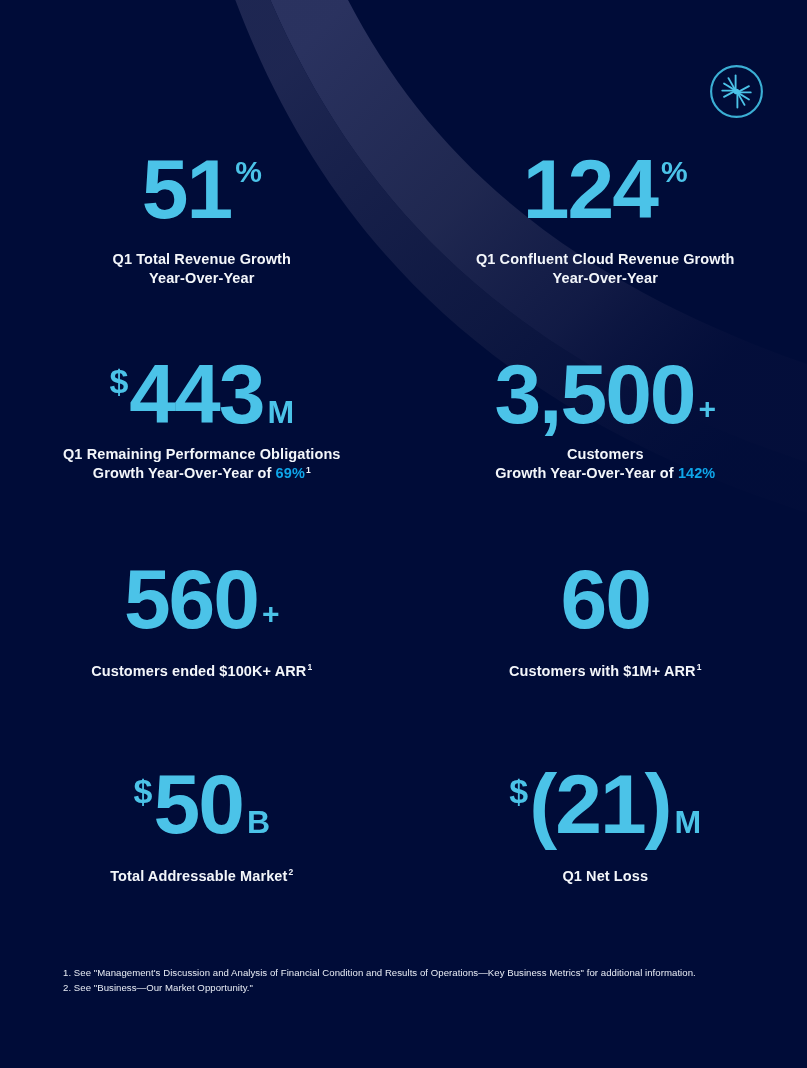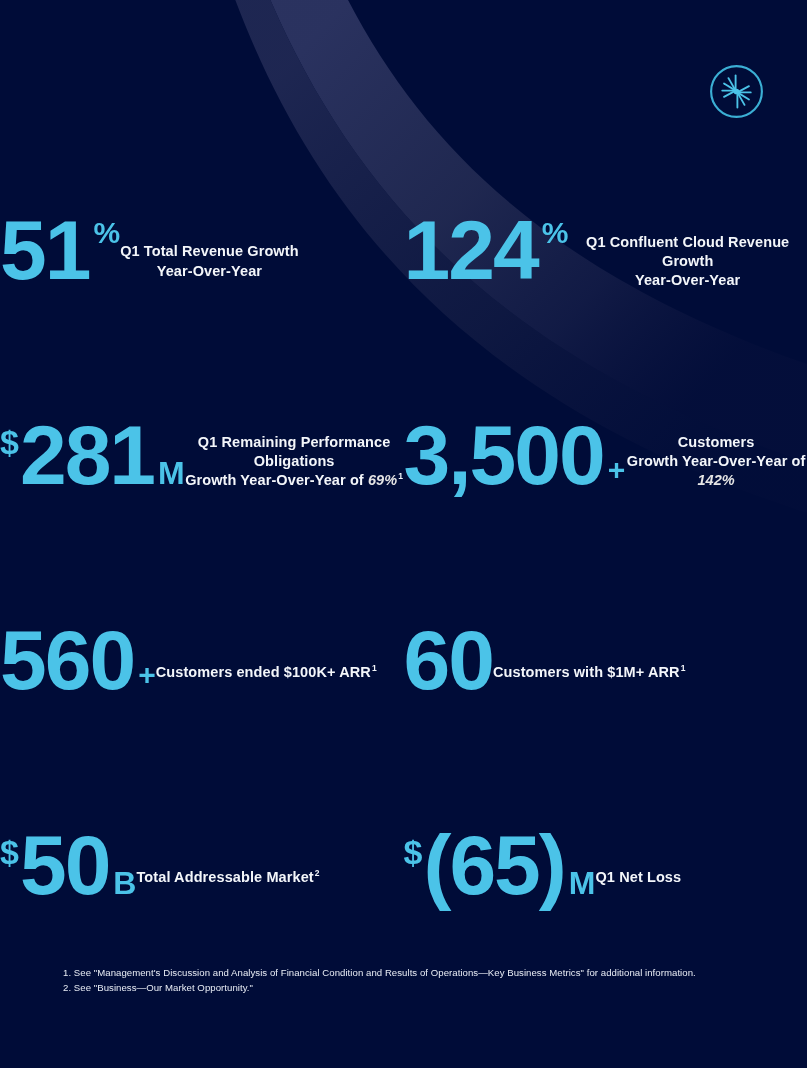--- a/index.html
+++ b/index.html
@@ -42,20 +42,21 @@
     top: 145px;
     left: 0;
     width: 807px;
     display: grid;
     grid-template-columns: 1fr 1fr;
     grid-template-rows: 205px 205px 205px 205px;
   }
 
   .stat {
     display: flex;
+    flex-direction: column;
     align-items: center;
     justify-content: flex-start;
     text-align: center;
     padding-top: 6px;
   }
 
   .stat-value {
     display: flex;
     align-items: baseline;
     justify-content: center;
@@ -108,21 +109,21 @@
   }
 
   .stat-label {
     margin-top: 12px;
     color: #F3F6FA;
     font-size: 14.5px;
     font-weight: 700;
     line-height: 1.32;
     letter-spacing: 0.1px;
   }
-  .stat-label .accent { color: #e5e5e5; font-style: italic; }
+  .stat-label .accent { color: #0ea5e9; }
   .stat-label sup {
     font-size: 8.5px;
     vertical-align: super;
     font-weight: 700;
     margin-left: 1px;
   }
 
   
   .row-1 .stat-label { margin-top: 22px; text-align: center; }
   .row-3 .stat-label { margin-top: 24px; }
@@ -222,21 +223,21 @@
     </div>
     <div class="stat-label">
       <div>Q1 Confluent Cloud Revenue Growth</div>
       <div>Year-Over-Year</div>
     </div>
   </div>
 
   <div class="stat row-2">
     <div class="stat-value">
       <span class="pre-unit">$</span>
-      <span class="big-num">281</span>
+      <span class="big-num">443</span>
 
       <span class="post-unit">M</span>
     </div>
     <div class="stat-label">
       <div>Q1 Remaining Performance Obligations</div>
       <div>
         <span>Growth Year-Over-Year of </span><span class="accent">69%</span><sup>1</sup>
       </div>
     </div>
   </div>
@@ -293,21 +294,21 @@
     <div class="stat-label">
       <div>
         <span>Total Addressable Market</span><sup>2</sup>
       </div>
     </div>
   </div>
 
   <div class="stat row-4">
     <div class="stat-value">
       <span class="pre-unit">$</span>
-      <span class="big-num">(65)</span>
+      <span class="big-num">(21)</span>
 
       <span class="post-unit">M</span>
     </div>
     <div class="stat-label">
       <div>Q1 Net Loss</div>
     </div>
   </div>
 
 </div>
 

